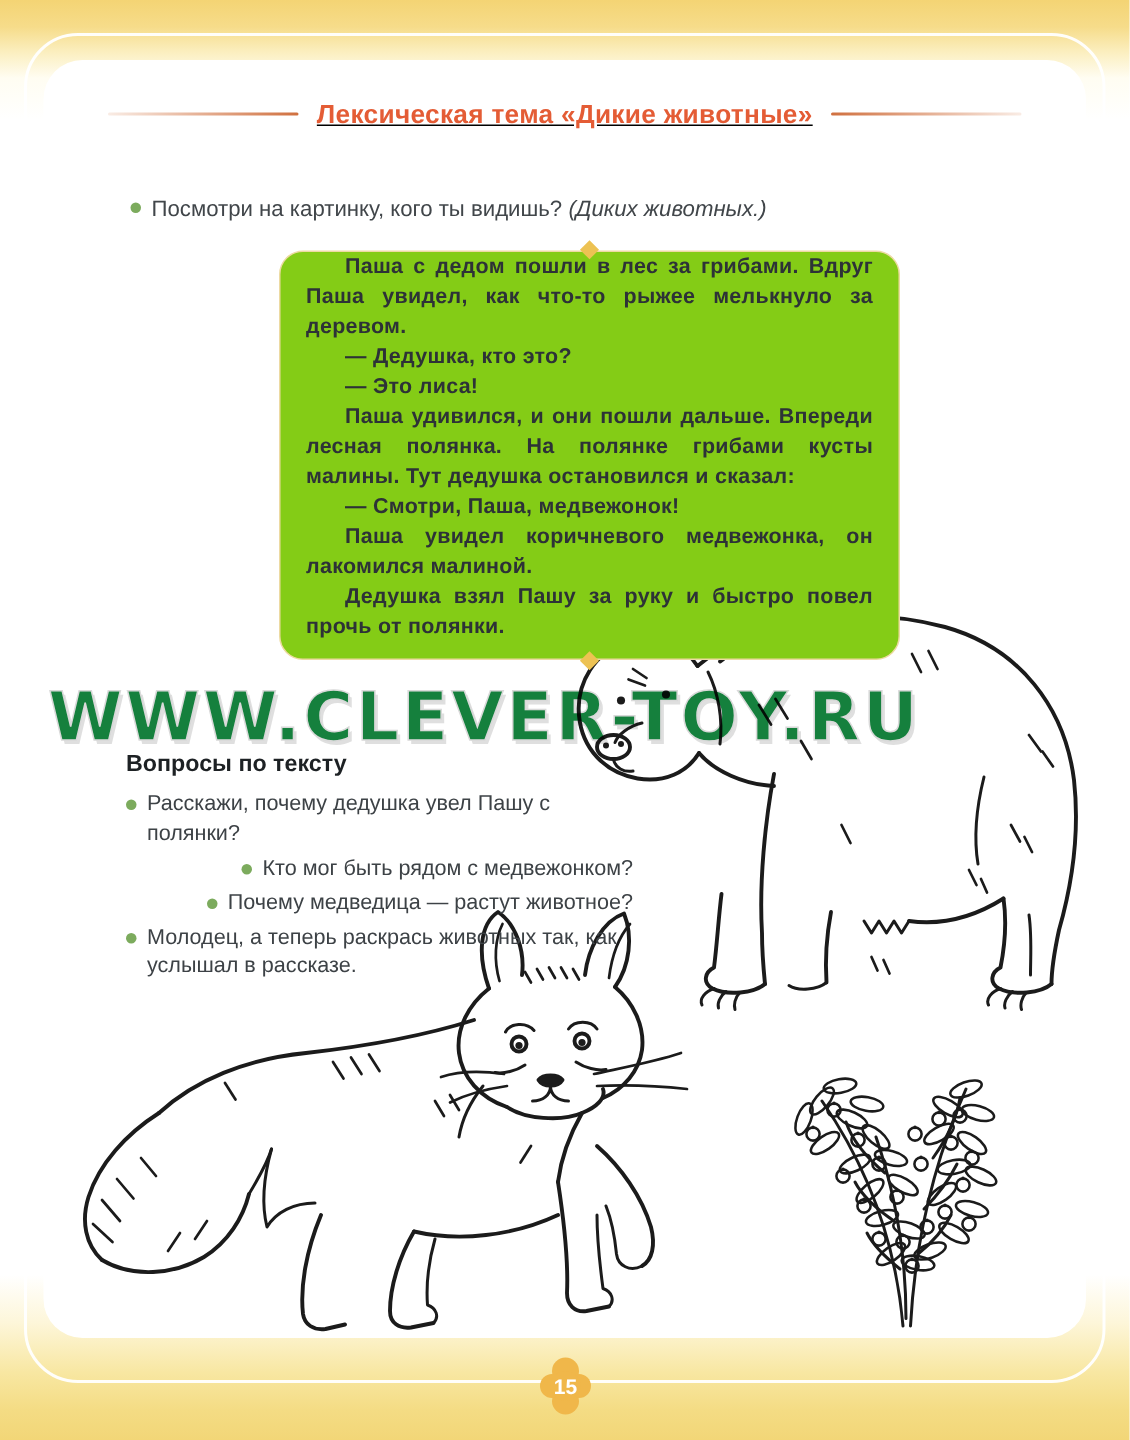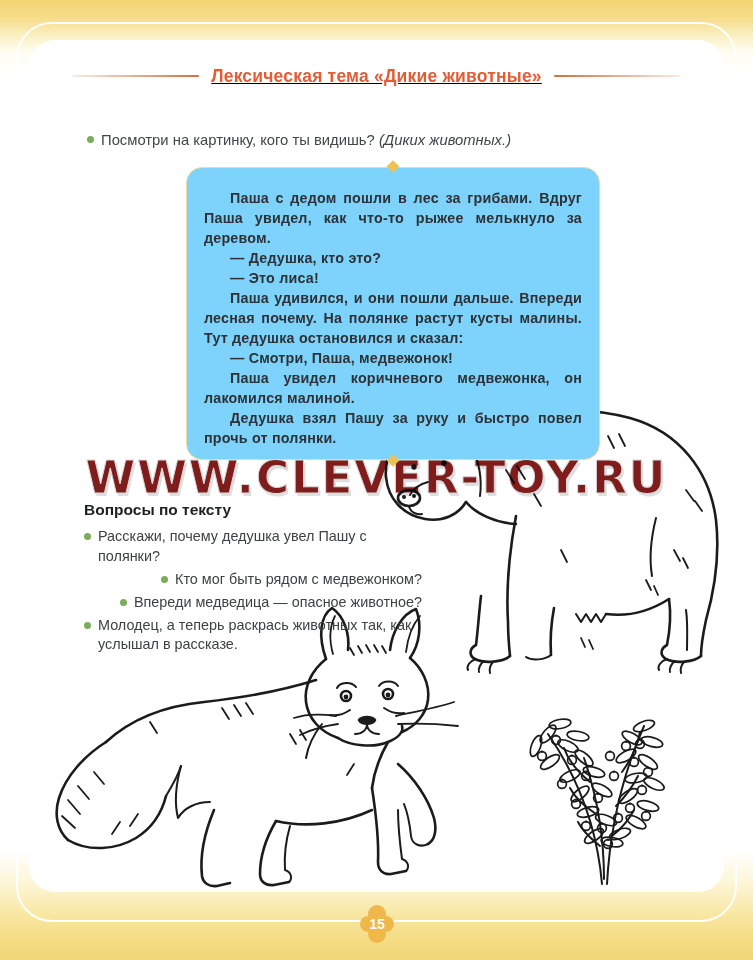--- a/index.html
+++ b/index.html
@@ -39,40 +39,40 @@
   }
   .dot{
     display:inline-block;width:7px;height:7px;border-radius:50%;
     background:#7cab5d;margin-right:7px;vertical-align:2px;
   }
   .intro .answer{font-style:italic;}
   
   .story-box{
     position:absolute;left:186px;top:167px;width:414px;min-height:218px;
     box-sizing:border-box;border:1.6px solid #eddaa2;border-radius:16px;
-    padding:20px 17px 11px 17px;background:#7dd3fc;z-index:4;
+    padding:0 17px 11px 17px;background:#84cc16;z-index:4;
   }
   .story-box p{
     margin:0;font-size:14.3px;line-height:20px;font-weight:bold;
     color:#2d3237;text-align:justify;text-indent:26px;letter-spacing:.2px;
   }
   .diamond{
     position:absolute;left:50%;width:9px;height:9px;background:#edc253;
     transform:translateX(-50%) rotate(45deg);
   }
   .diamond.top{top:-6px;}
   .diamond.bottom{bottom:-6px;}
   
   .watermark{
-    position:absolute;left:0;right:0;top:451px;text-align:center;
+    position:absolute;left:0;right:0;top:451px;
     font-family:"DejaVu Sans",sans-serif;font-weight:bold;font-size:45px;
-    letter-spacing:2px;color:#7f1d1d;z-index:3;
+    letter-spacing:2px;color:#15803d;z-index:3;
     -webkit-text-stroke:1px #d9d9d9;
     text-shadow:2px 3px 0 rgba(185,185,185,.45);
-    mix-blend-mode:multiply;white-space:nowrap;
+    mix-blend-mode:multiply;white-space:nowrap;padding-left:32px;
   }
   
   .q-heading{
     position:absolute;left:84px;top:501px;font-size:15.5px;font-weight:bold;
     color:#1d2124;z-index:4;
   }
   .q-list{
     position:absolute;left:84px;top:527px;width:338px;z-index:4;
     list-style:none;margin:0;padding:0;
   }
@@ -111,41 +111,41 @@
 <div class="intro">
   <p><span class="dot"></span><span>Посмотри на картинку, кого ты видишь? </span><span class="answer">(Диких животных.)</span></p>
 </div>
 
 <div class="story-box">
   <span class="diamond top"></span>
   <span class="diamond bottom"></span>
   <p>Паша с дедом пошли в лес за грибами. Вдруг Паша увидел, как что-то рыжее мелькнуло за деревом.</p>
   <p>— Дедушка, кто это?</p>
   <p>— Это лиса!</p>
-  <p>Паша удивился, и они пошли дальше. Впереди лесная почему. На полянке растут кусты малины. Тут дедушка остановился и сказал:</p>
+  <p>Паша удивился, и они пошли дальше. Впереди лесная полянка. На полянке грибами кусты малины. Тут дедушка остановился и сказал:</p>
   <p>— Смотри, Паша, медвежонок!</p>
   <p>Паша увидел коричневого медвежонка, он лакомился малиной.</p>
   <p>Дедушка взял Пашу за руку и быстро повел прочь от полянки.</p>
 </div>
 
 <div class="watermark">WWW.CLEVER-TOY.RU</div>
 
 <div class="q-heading">Вопросы по тексту</div>
 <ul class="q-list">
   <li>
       <span class="dot"></span>
       <span>Расскажи, почему дедушка увел Пашу с полянки?</span>
     </li>
   <li>
       <span class="dot"></span>
       <span>Кто мог быть рядом с медвежонком?</span>
     </li>
   <li>
       <span class="dot"></span>
-      <span>Впереди медведица — опасное животное?</span>
+      <span>Почему медведица — растут животное?</span>
     </li>
   <li>
       <span class="dot"></span>
       <span>Молодец, а теперь раскрась животных так, как услышал в рассказе.</span>
     </li>
 </ul>
 
 <svg id="bear-svg" class="draw" role="img" width="382" height="282" viewBox="0 0 382 282" aria-label="Раскраска: медведь">
   <g stroke="#1b1b1b" stroke-width="2.6" fill="none" stroke-linecap="round" stroke-linejoin="round">
     <path d="M109,46 C144,16 214,4 274,20 C324,34 354,74 360,122 C364,158 358,194 350,222 C347,236 345,248 345,258"></path>

